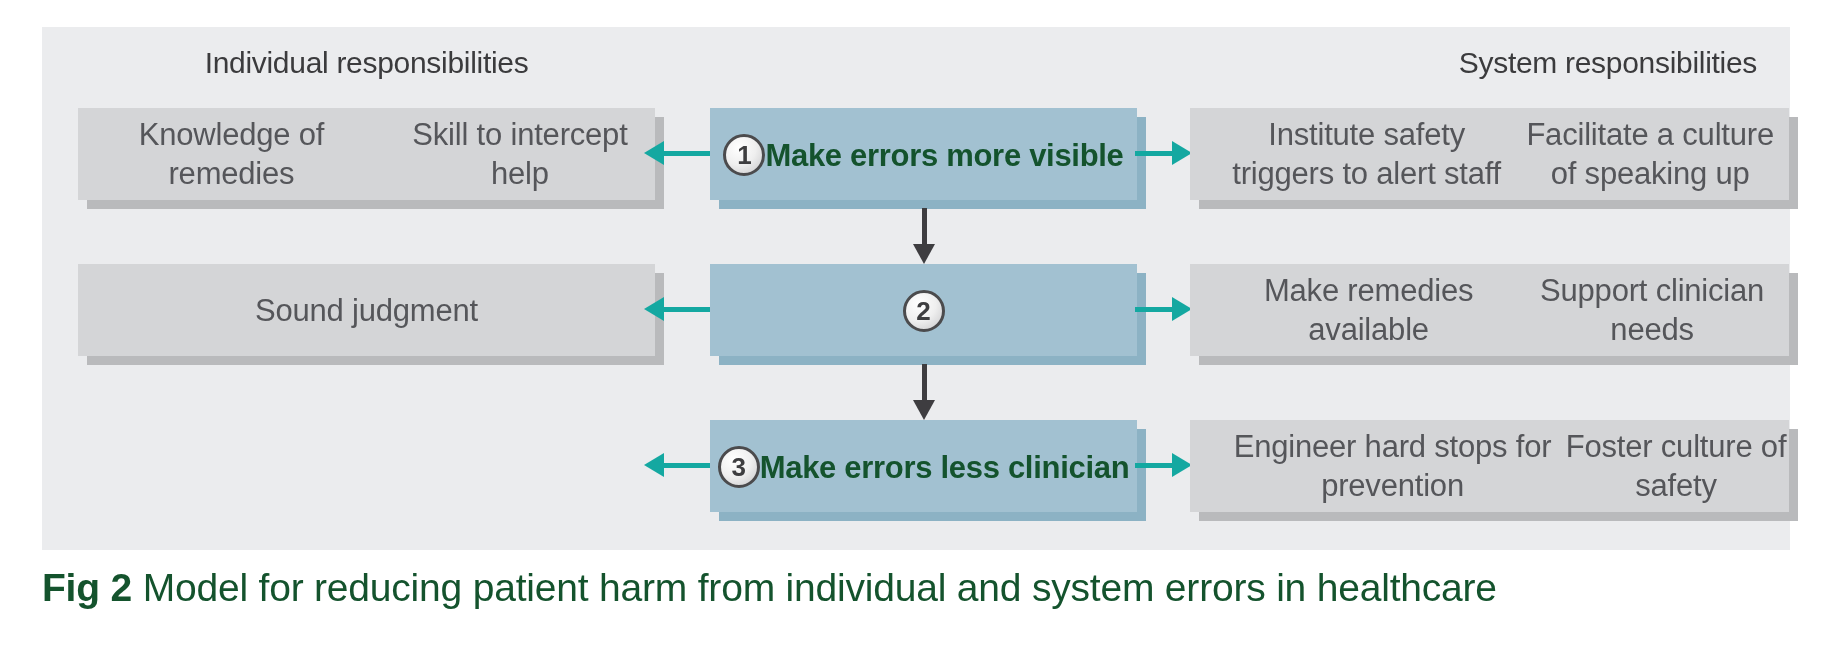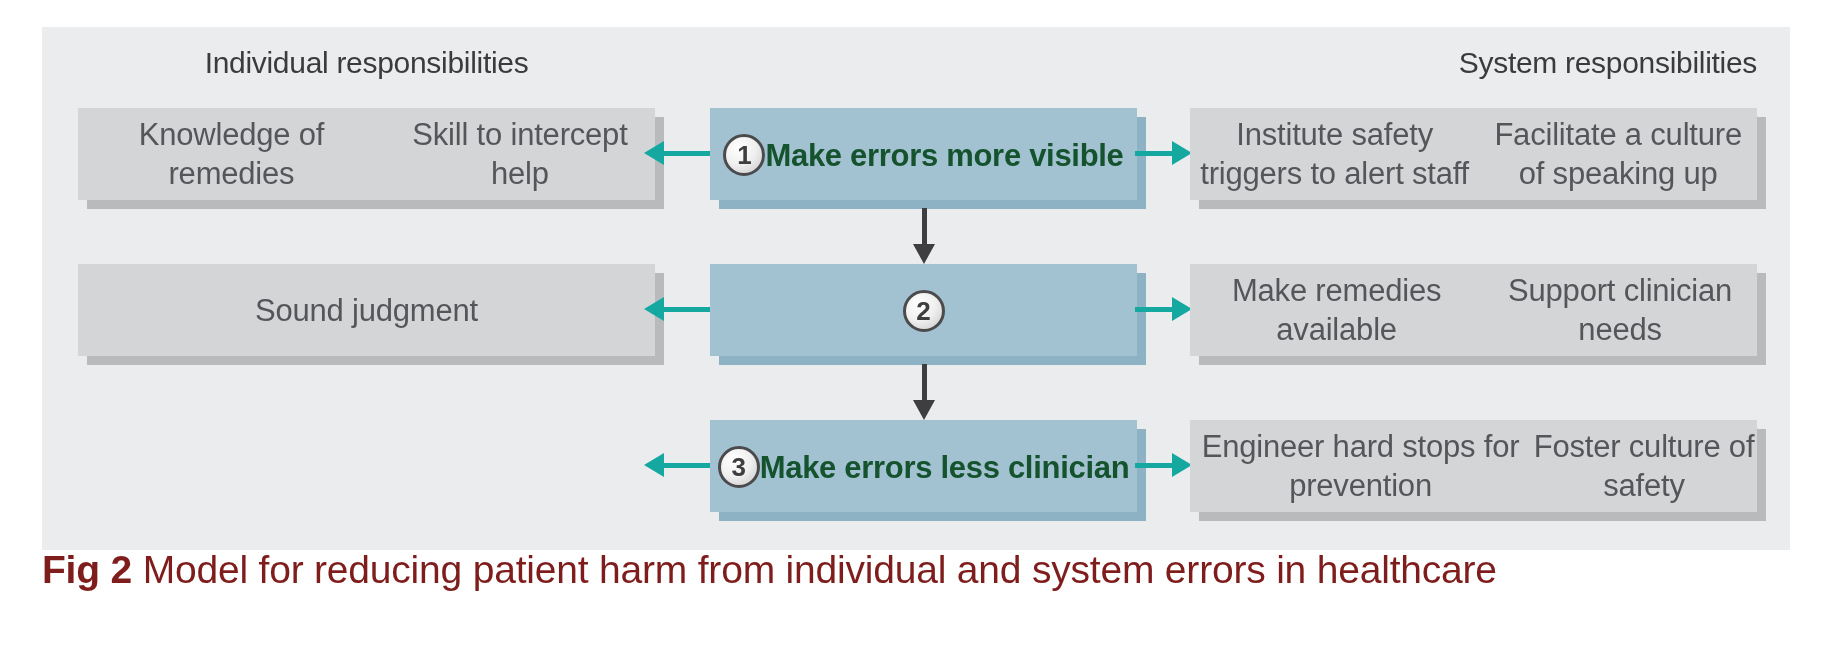--- a/index.html
+++ b/index.html
@@ -25,21 +25,21 @@
   }
   .box.gray {
     background:#d4d5d7; box-shadow:9px 9px 0 #b9babc;
     color:#55565a; font-size:31px; line-height:39px; letter-spacing:-0.2px;
   }
   .box.blue {
     background:#a2c1d1; box-shadow:9px 9px 0 #8cb2c4;
   }
   .box.gleft  { left:36px;  width:577px; }
   .box.center { left:668px; width:427px; }
-  .box.gright { left:1148px; width:567px; }
+  .box.gright { left:1148px; width:567px;padding-left:32px; }
 
   .r1 { top:81px; }
   .r2 { top:237px; }
   .r3 { top:393px; }
 
   .num-circle {
     width:36px; height:36px; margin-top:2px; border:3px solid #4b4b4d;
     border-radius:50%;
     background:radial-gradient(circle at 35% 30%, #ffffff 0%, #efefef 50%, #c7c7c9 100%);
     display:flex; align-items:center; justify-content:center;
@@ -77,22 +77,22 @@
     content:""; position:absolute; left:18px; top:0; bottom:16px; width:5px;
     background:#3e3d40;
   }
   .darrow::after {
     content:""; position:absolute; bottom:0; left:9px;
     border-left:11px solid transparent; border-right:11px solid transparent;
     border-top:20px solid #3e3d40;
   }
 
   #caption {
-    position:absolute; left:42px; top:548px; width:1760px;
-    font-size:39px; color:#7f1d1d; letter-spacing:-0.2px;
+    position:absolute; left:42px; top:566px; width:1760px;
+    font-size:39px; color:#14532d; letter-spacing:-0.2px;
   }
   #caption .fig { font-weight:bold; }
 </style>
 </head>
 <body>
 
 <div id="stage">
   <div id="panel">
 
     <div class="col-header left">Individual responsibilities</div>

